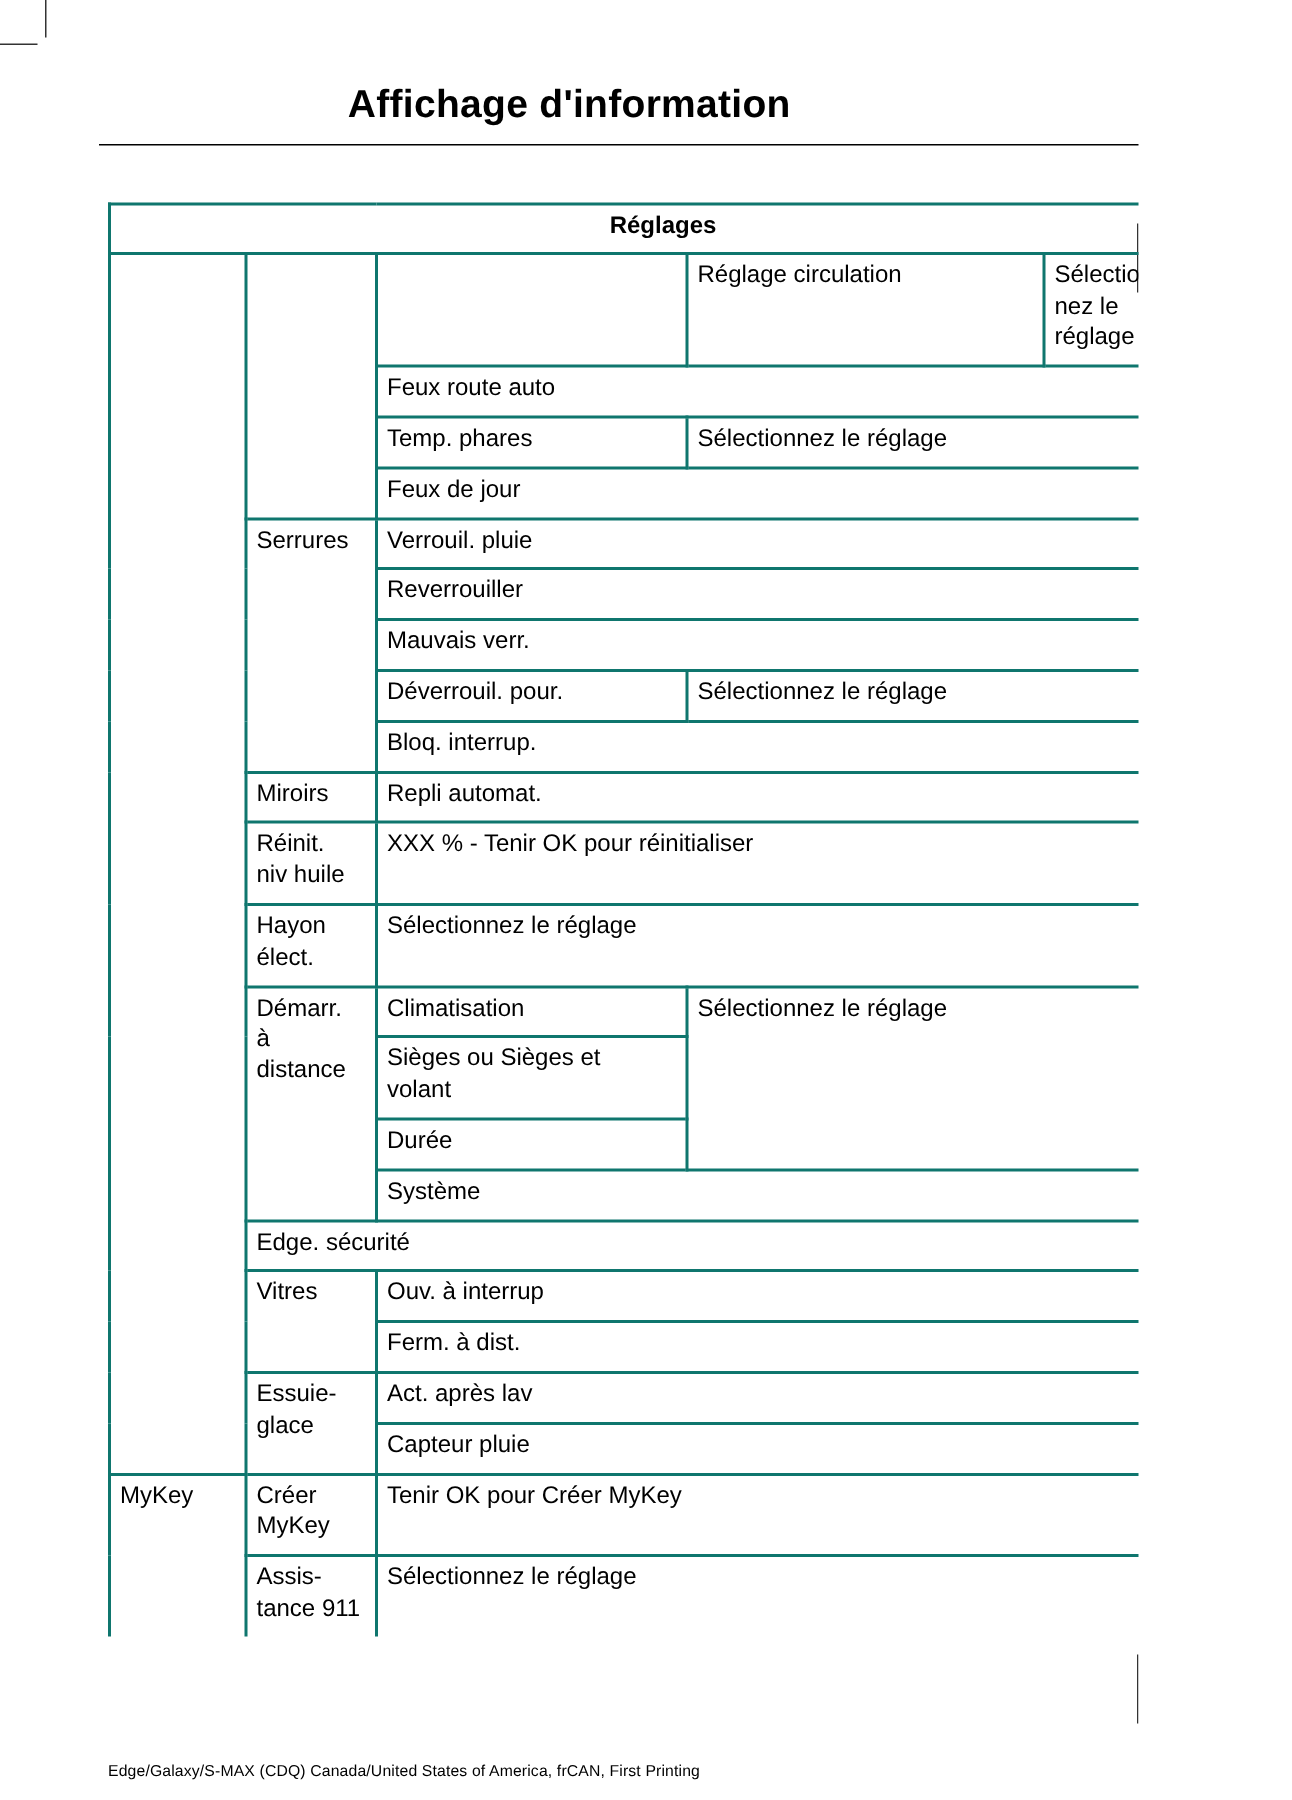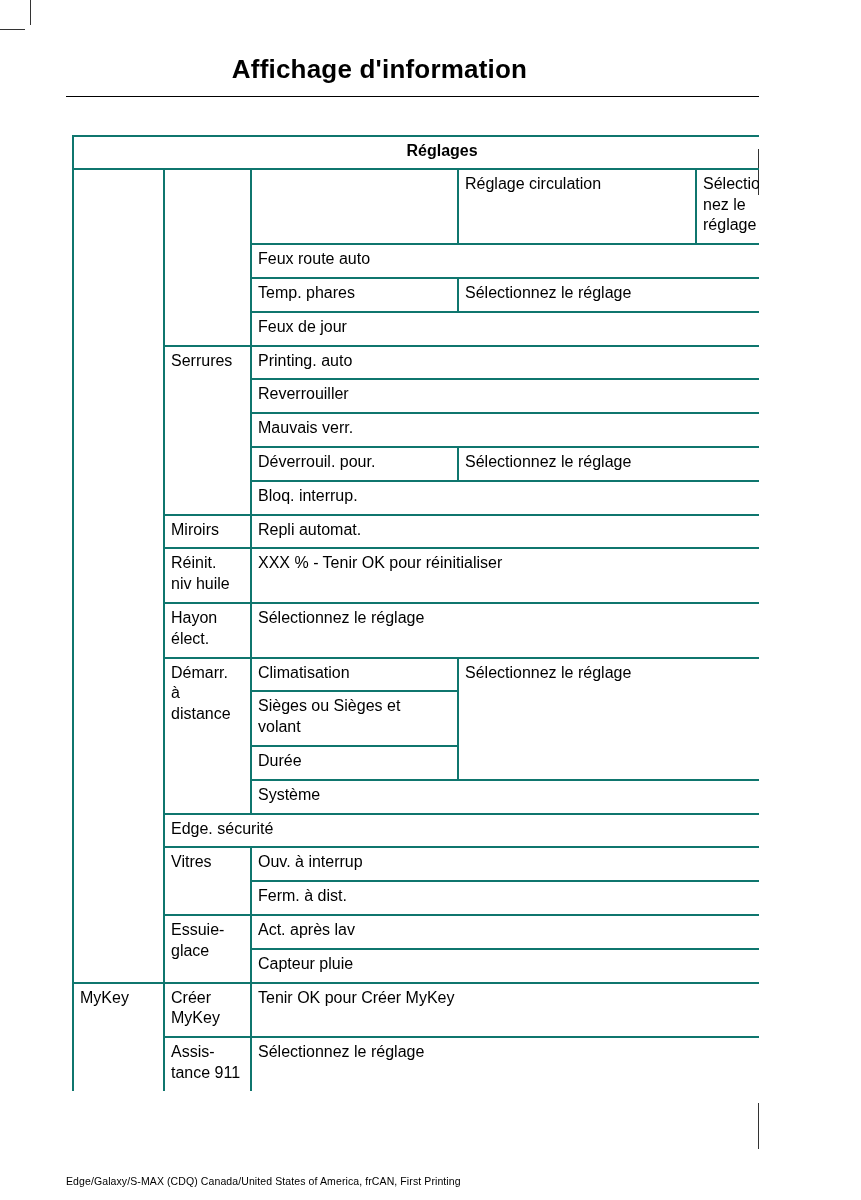--- a/index.html
+++ b/index.html
@@ -59,21 +59,21 @@
   .page-number {
     position: absolute;
     top: 1094px;
     left: 0;
     width: 100%;
     text-align: center;
     font-size: 15px;
   }
   .footer-text {
     position: absolute;
-    left: 66px;
+    left: 72px;
     top: 1175px;
     font-size: 10.5px;
     letter-spacing: 0.1px;
   }
   .crop { position: absolute; background: #333; }
   .crop-tl-v { left: 30px; top: 0; width: 1px; height: 25px; }
   .crop-tl-h { left: 0; top: 29px; width: 25px; height: 1px; }
   .crop-r1 { right: 0; top: 149px; width: 1px; height: 46px; }
   .crop-r2 { right: 0; top: 1103px; width: 1px; height: 46px; }
 </style>
@@ -118,21 +118,21 @@
         </tr>
         <tr>
           <td>Temp. phares</td>
           <td colspan="2">Sélectionnez le réglage</td>
         </tr>
         <tr>
           <td colspan="3">Feux de jour</td>
         </tr>
         <tr>
           <td rowspan="5">Serrures</td>
-          <td colspan="3">Printing. auto</td>
+          <td colspan="3">Verrouil. pluie</td>
         </tr>
         <tr>
           <td colspan="3">Reverrouiller</td>
         </tr>
         <tr>
           <td colspan="3">Mauvais verr.</td>
         </tr>
         <tr>
           <td>Déverrouil. pour.</td>
           <td colspan="2">Sélectionnez le réglage</td>

